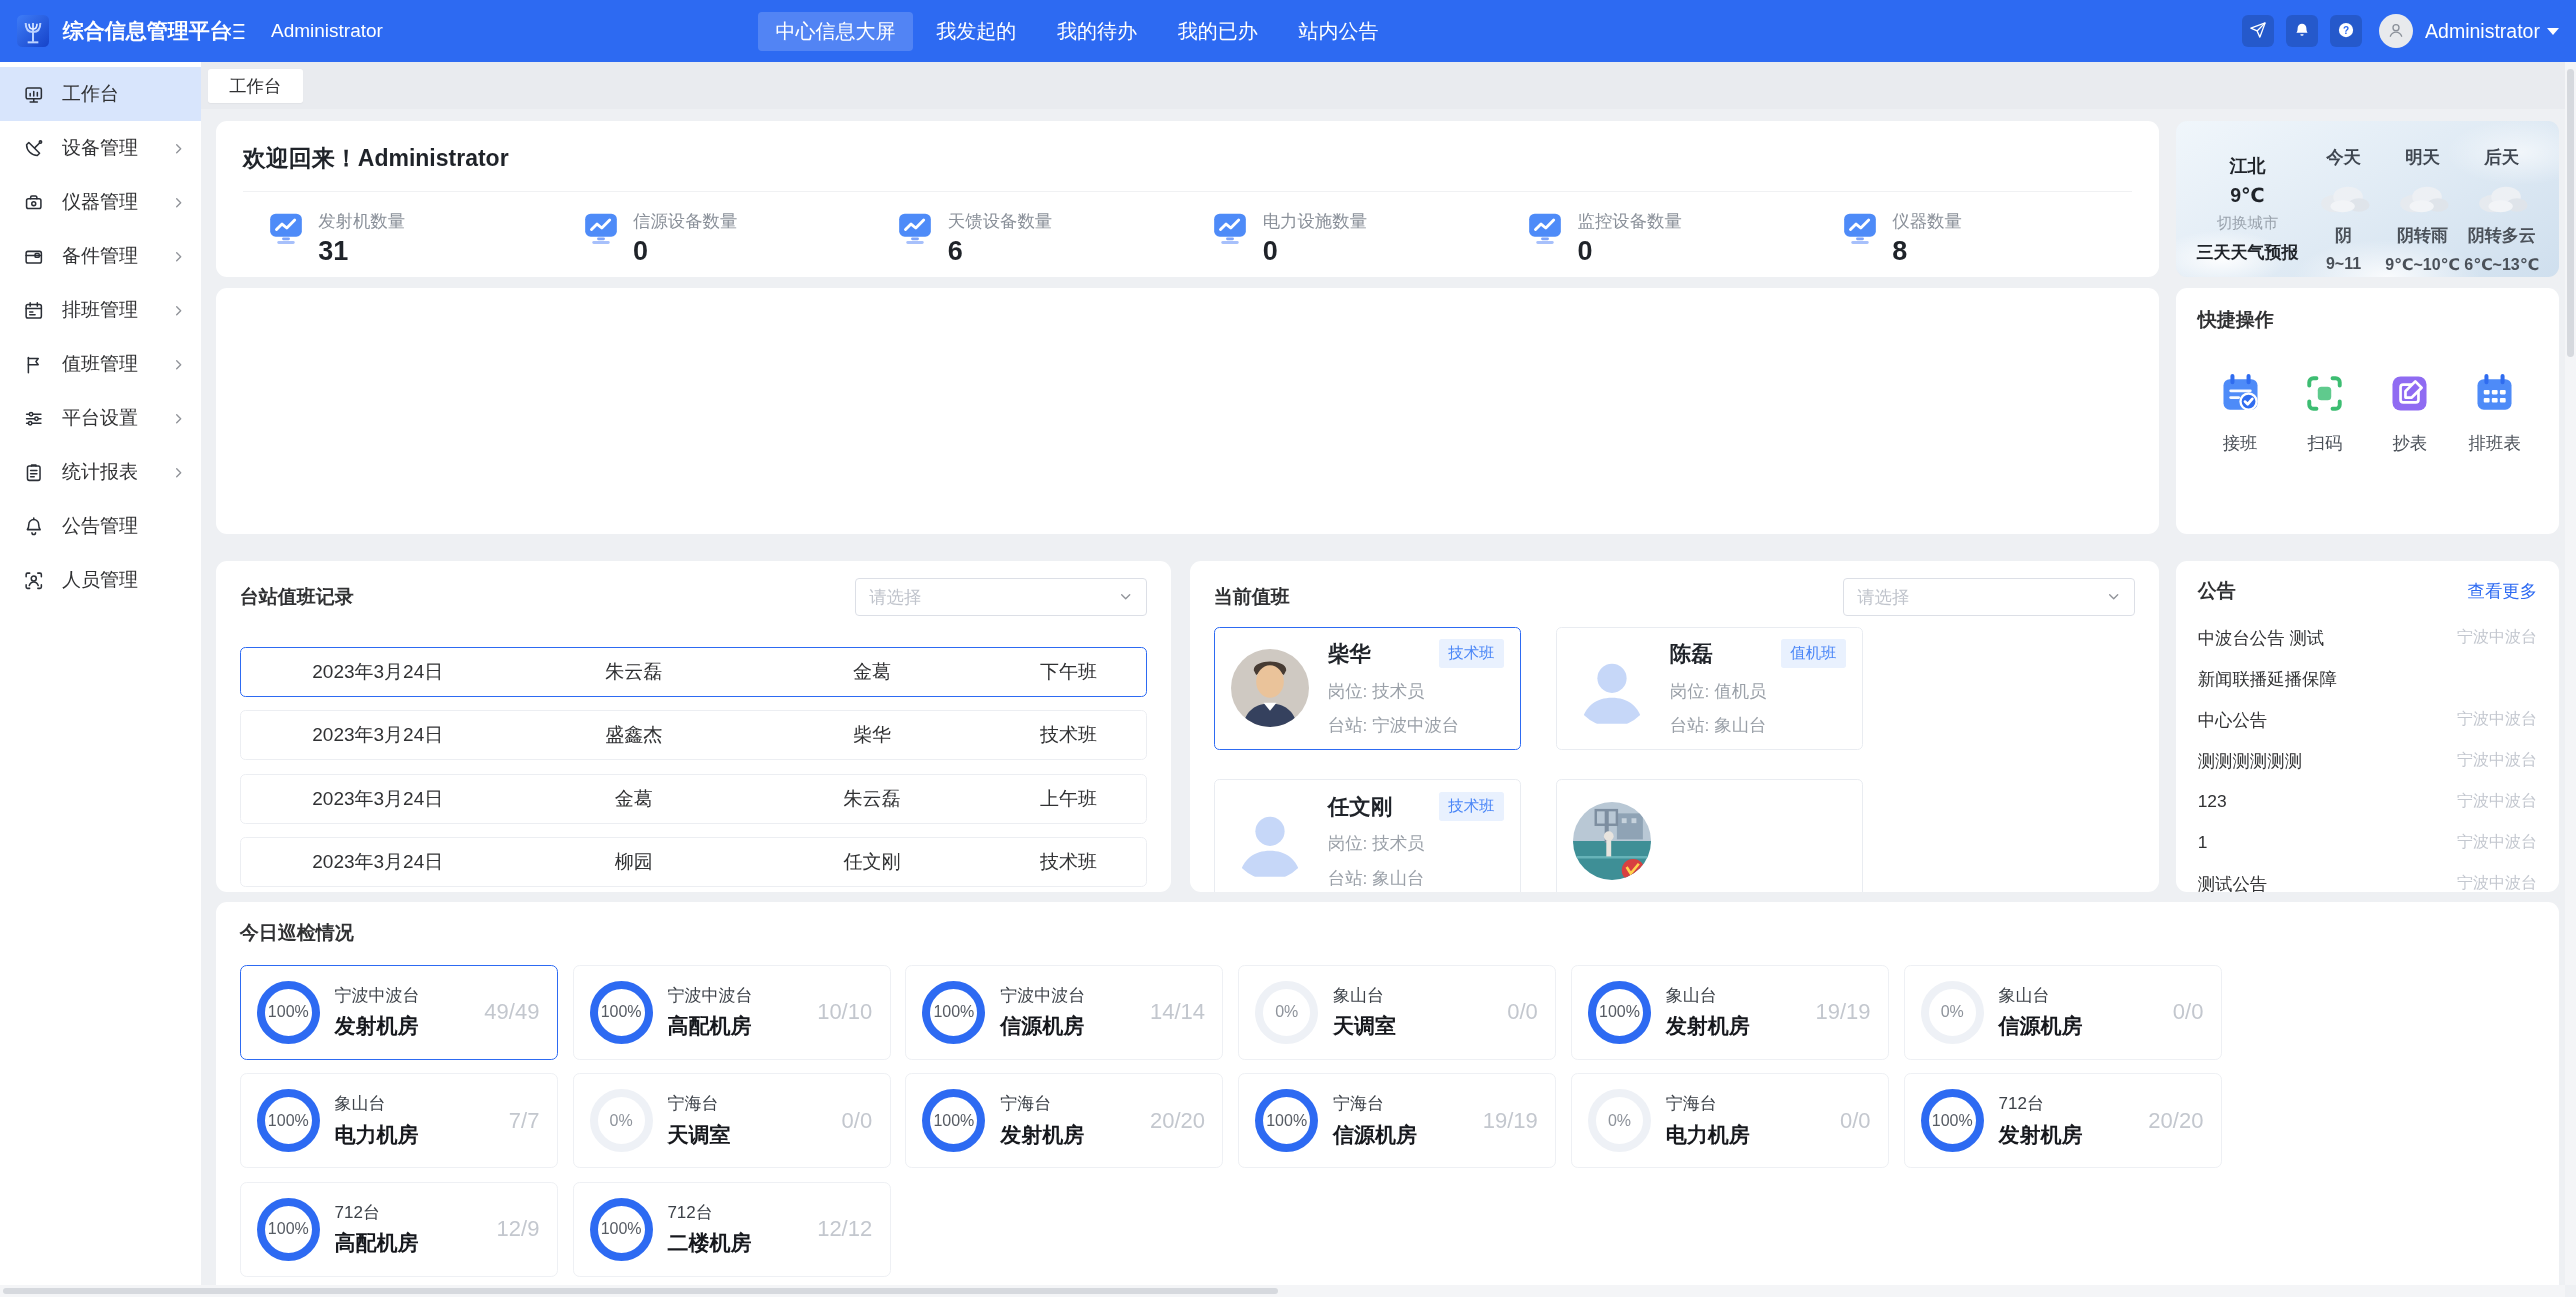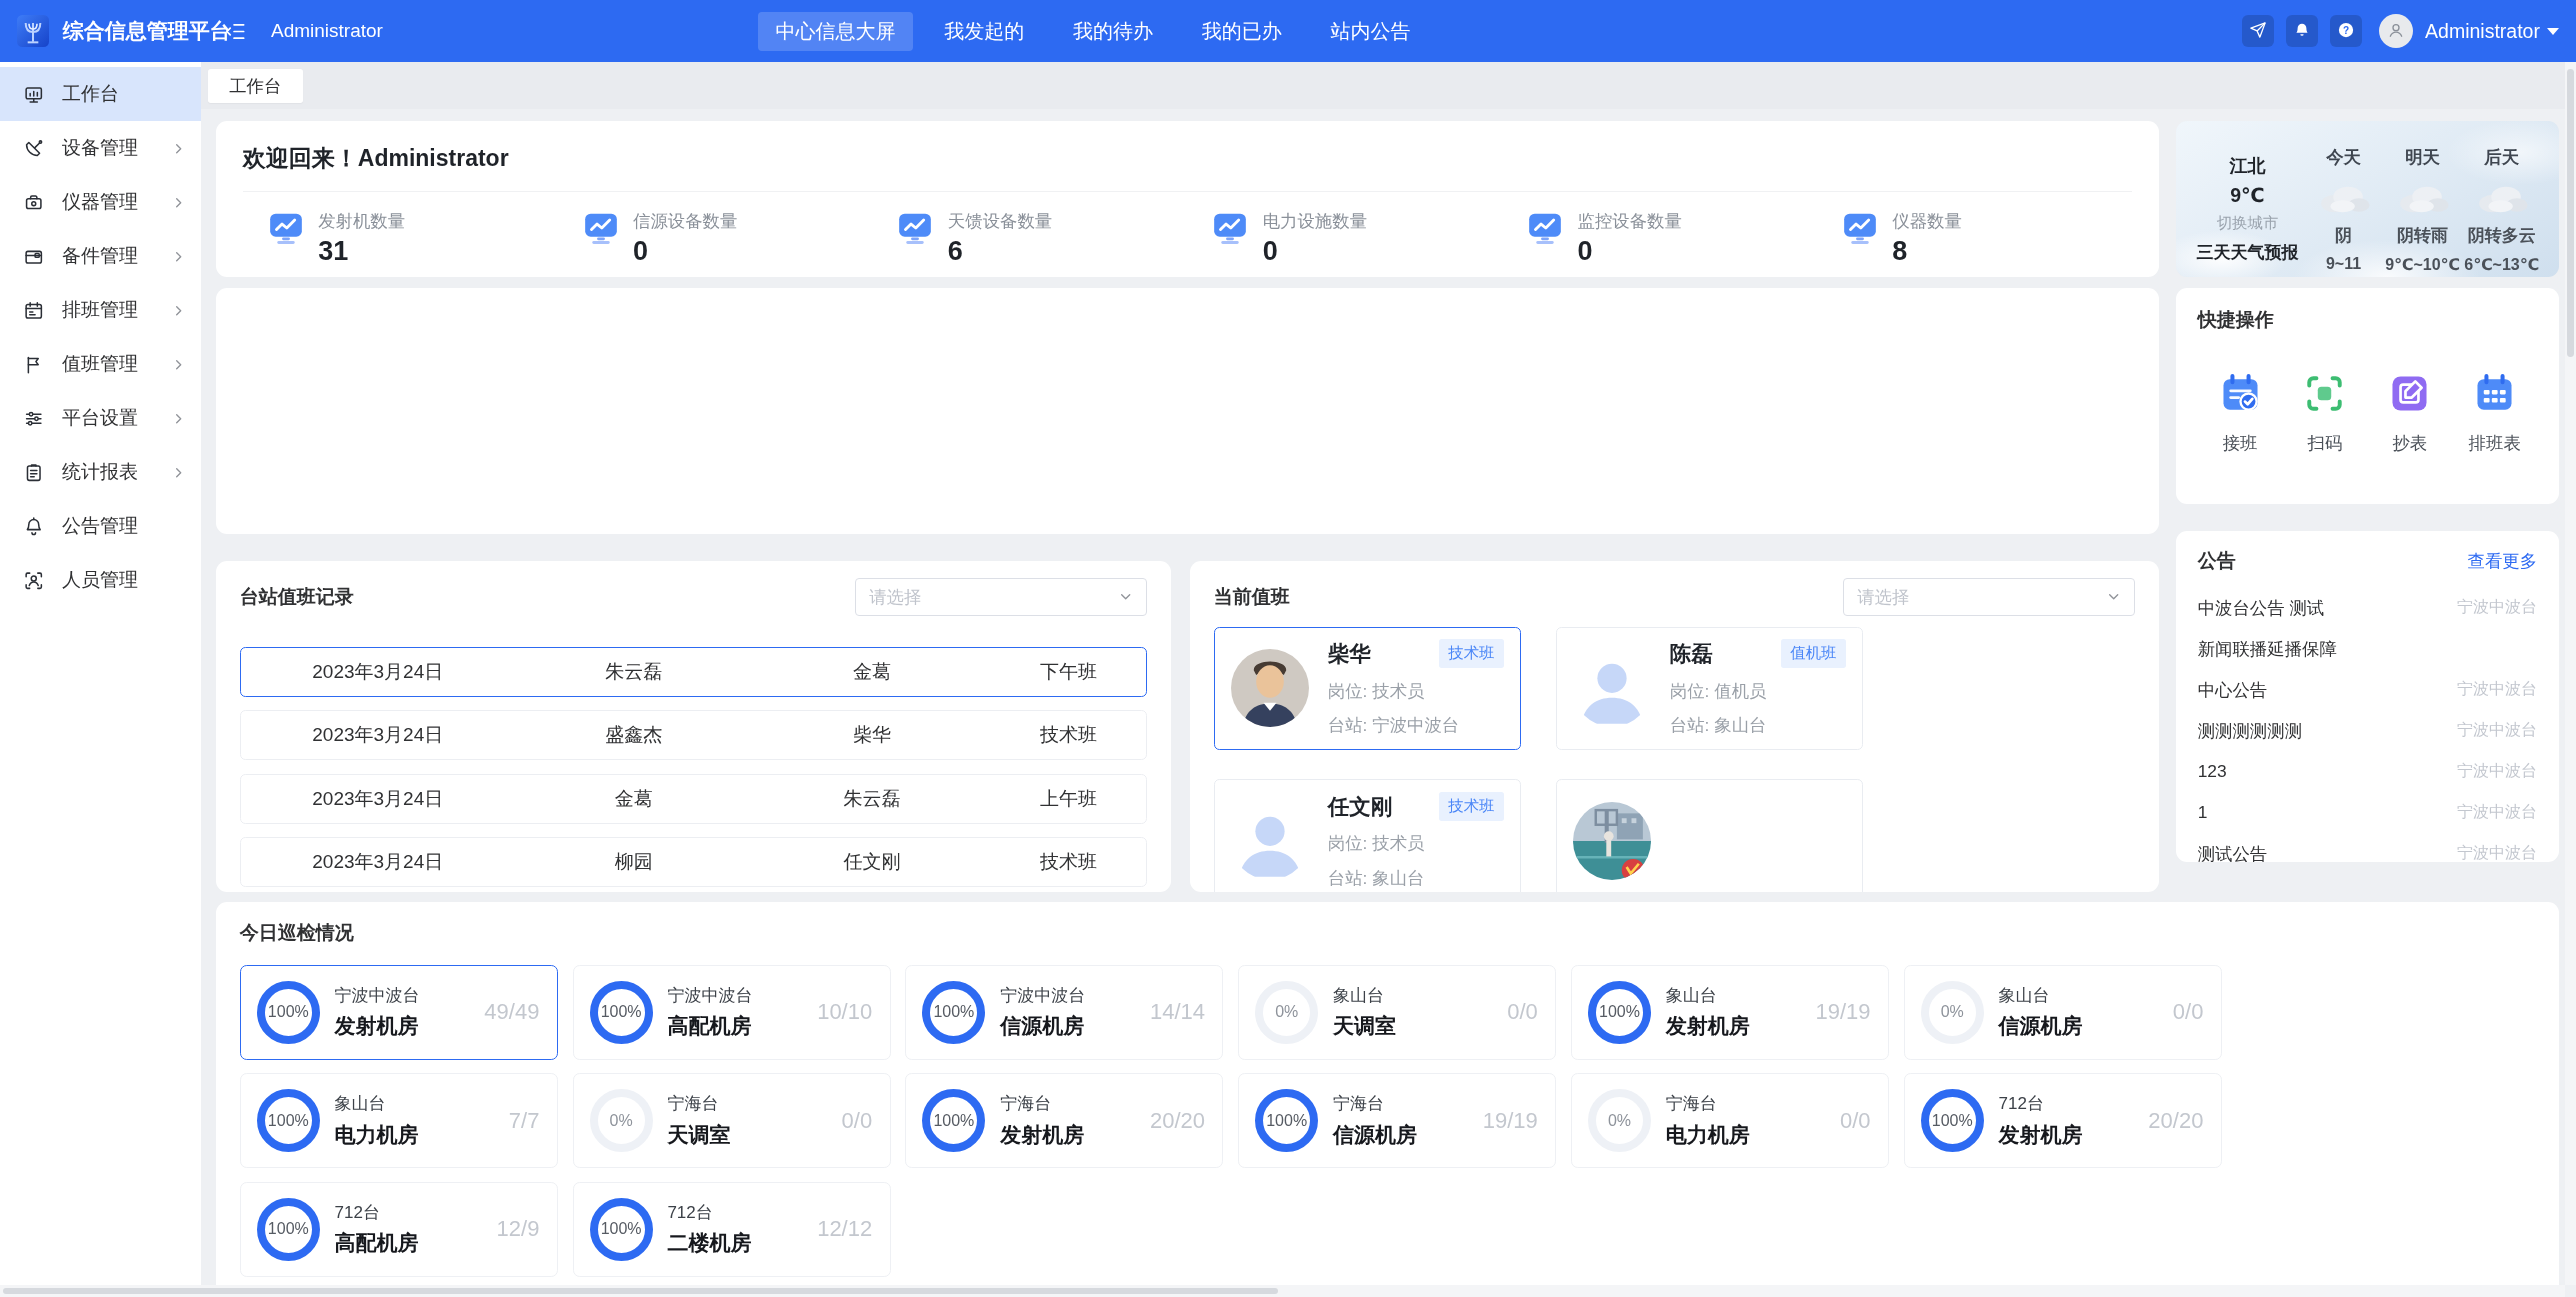--- a/index.html
+++ b/index.html
@@ -7,21 +7,21 @@
     font-family:"Liberation Sans","DejaVu Sans",sans-serif; background:#eef0f3; color:#303133; }
 
   
   .navbar { position:absolute; top:0; left:0; right:0; height:62px; background:#2d6af2;
     display:flex; align-items:center; color:#fff; z-index:30; }
   .brand { display:flex; align-items:center; gap:13.4px; padding-left:17.4px; width:201px; flex-shrink:0; }
   .logo { width:32px; height:32px; flex-shrink:0; }
   .brand-title { font-size:21px; font-weight:bold; white-space:nowrap; }
   .fold { margin-left:23px; width:23px; height:23px; cursor:pointer; }
   .crumb { margin-left:24px; font-size:19px; }
-  .nav-menu { position:absolute; left:758px; top:0; height:62px; display:flex; align-items:center; gap:14px; }
+  .nav-menu { position:absolute; left:758px; top:0; height:62px; display:flex; align-items:center; gap:6px; }
   .nav-item { font-size:20px; height:39px; line-height:39px; padding:0 17.4px; border-radius:4px;
     cursor:pointer; white-space:nowrap; }
   .nav-item.on { background:rgba(255,255,255,0.18); }
   .nav-right { position:absolute; right:17.4px; top:0; height:62px; display:flex; align-items:center; gap:12px; }
   .ticker { position:relative; width:624px; height:28px; overflow:hidden; }
   .ticker-inner { position:absolute; right:0; top:0; white-space:nowrap; line-height:28px; font-size:18px; }
   .tk-low  { color:#b7e3c8; }
   .tk-high { color:#ff5a4e; }
   .tk-bold { font-weight:bold; }
   .nav-sq { width:32px; height:32px; border-radius:6px; background:rgba(0,0,0,0.16);
@@ -133,21 +133,21 @@
   .w-temp { font-size:19.5px; font-weight:bold; color:#1f2329; margin-top:5.4px; }
   .w-switch { font-size:15.4px; color:#9aa3ad; margin-top:6.7px; cursor:pointer; }
   .w-f-title { font-size:17px; font-weight:bold; color:#1f2329; margin-top:auto; white-space:nowrap; }
   .w-days { flex:1; display:flex;font-weight:bold; }
   .w-day { flex:1; display:flex; flex-direction:column; align-items:center; padding-top:8px; }
   .w-day-label { font-size:17.4px; color:#3f4650; }
   .w-cloud { width:62px; height:38px; margin-top:9.4px; }
   .w-cond { font-size:17px; color:#4a5058; margin-top:8px; white-space:nowrap; }
   .w-range { font-size:16px; color:#4a5058; margin-top:8px; white-space:nowrap; }
 
-  .quick { height:216px; margin-top:10.7px; padding:19px 21.5px; }
+  .quick { height:246px; margin-top:10.7px; padding:19px 21.5px; }
   .q-items { display:flex; margin-top:39px; }
   .q-item { flex:1; display:flex; flex-direction:column; align-items:center; cursor:pointer; }
   .q-icon { width:43px; height:43px; }
   .q-label { font-size:17.4px; color:#4a5058; margin-top:16px; }
   .announce { margin-top:27px; }
 
   
   .inspection { margin-top:10.7px; height:394px; padding:17.4px 24px; }
   .insp-grid { margin-top:19px; display:grid; grid-template-columns:repeat(6,318px); column-gap:14.8px; row-gap:13.4px; }
   .insp { border:0.7px solid #eef0f4; border-radius:6.7px; height:95px; background:#fff;

